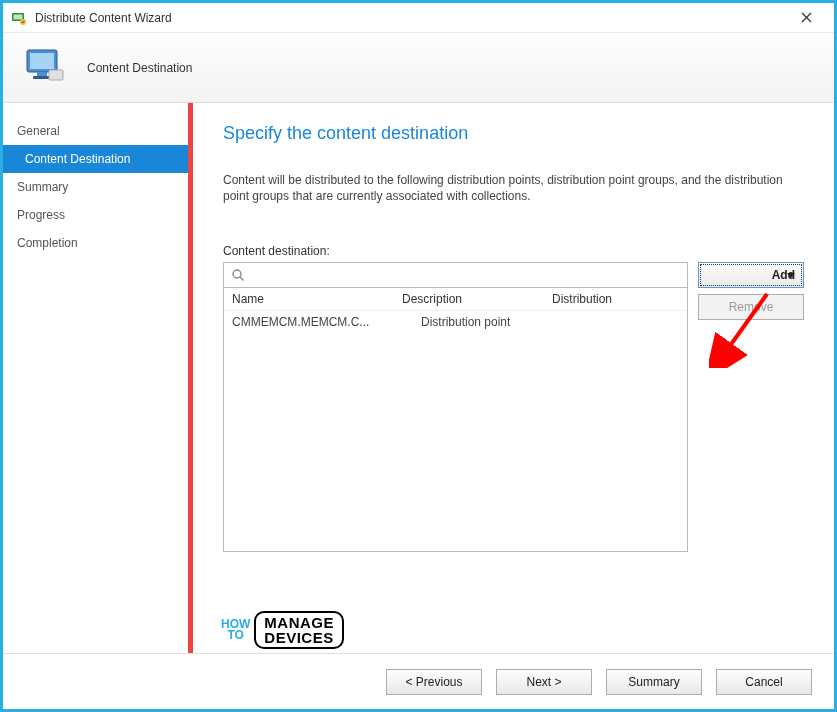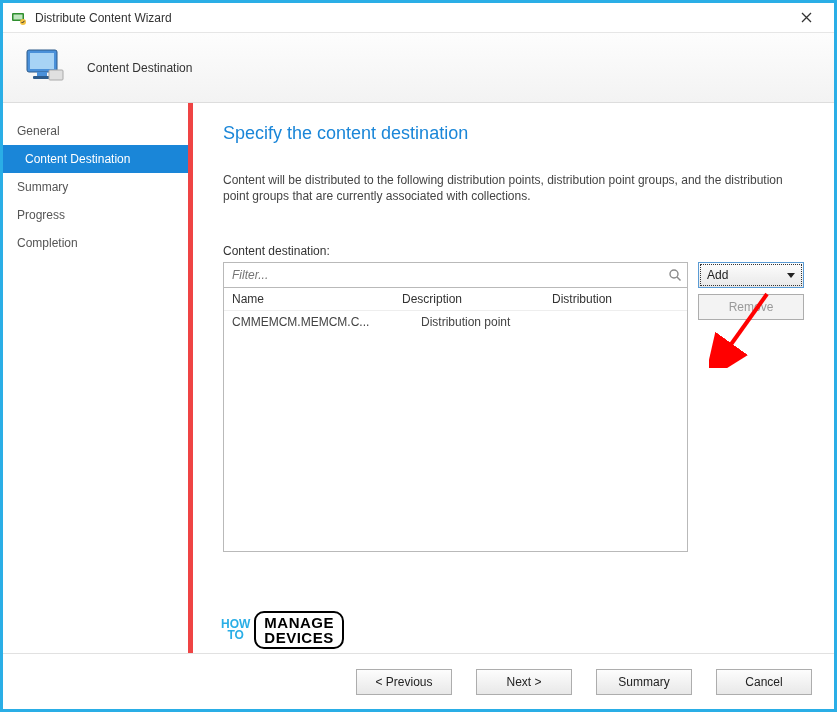--- a/index.html
+++ b/index.html
@@ -151,31 +151,31 @@
     justify-content: center;
     gap: 6px;
     color: #222;
   }
   .btn.focused { outline: 1px dotted #333; outline-offset: -3px; border-color:#5a9bd4; }
   .btn.disabled { color:#9a9a9a; cursor:default; background:#f3f3f3; }
   .btn .caret {
     width:0; height:0; border-left:4px solid transparent; border-right:4px solid transparent;
     border-top:5px solid #222; margin-left:auto;
   }
-  .btn.add-btn { justify-content: flex-start; position:relative; }
+  .btn.add-btn { justify-content: flex-end; position:relative;font-weight:bold; }
   .btn.add-btn .caret { position:absolute; right:8px; }
 
   
   .footer {
     height: 56px;
     border-top: 1px solid #e1e1e1;
     display: flex;
     align-items: center;
     justify-content: flex-end;
-    gap: 24px;
+    gap: 14px;
     padding: 0 22px;
     background: #fff;
   }
   .footer .btn { width: 96px; justify-content:center; }
 
   
   .watermark {
     position: absolute;
     left: 28px;
     bottom: 4px;
@@ -245,21 +245,20 @@
 
     <div class="content">
       <div class="page-heading">Specify the content destination</div>
       <div class="page-desc">Content will be distributed to the following distribution points, distribution point groups, and the distribution point groups that are currently associated with collections.</div>
 
       <div class="field-label">Content destination:</div>
 
       <div class="dest-row">
         <div class="filter-grid-col">
           <div class="filter-wrap">
-            <input type="text" placeholder="Filter..." style="">
             <span class="search-icon">
               <svg width="14" height="14" viewBox="0 0 14 14">
                 <circle cx="6" cy="6" r="4" fill="none" stroke="#8a8a8a" stroke-width="1.4"></circle>
                 <line x1="9" y1="9" x2="12.5" y2="12.5" stroke="#8a8a8a" stroke-width="1.4"></line>
               </svg>
             </span>
           </div>
           <div class="grid">
             <div class="grid-header">
               <div class="col-name">Name</div>

